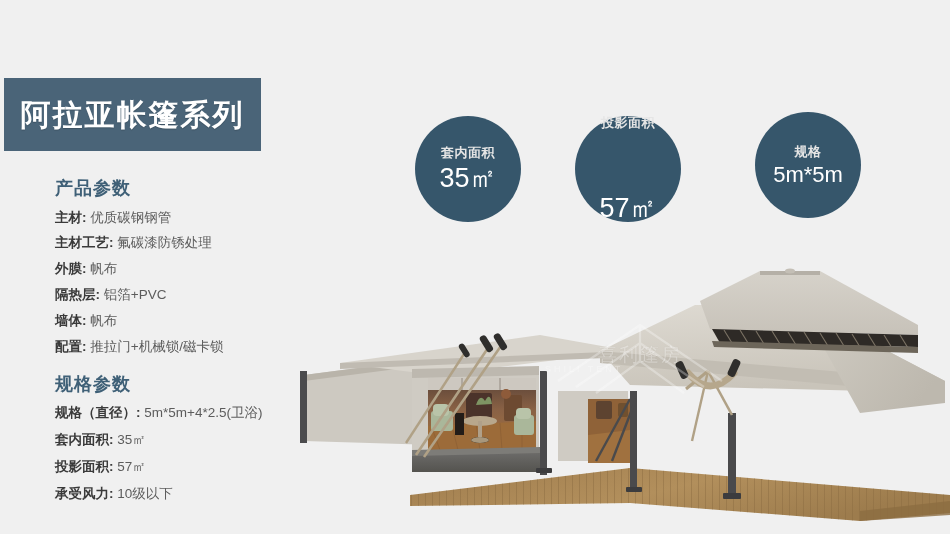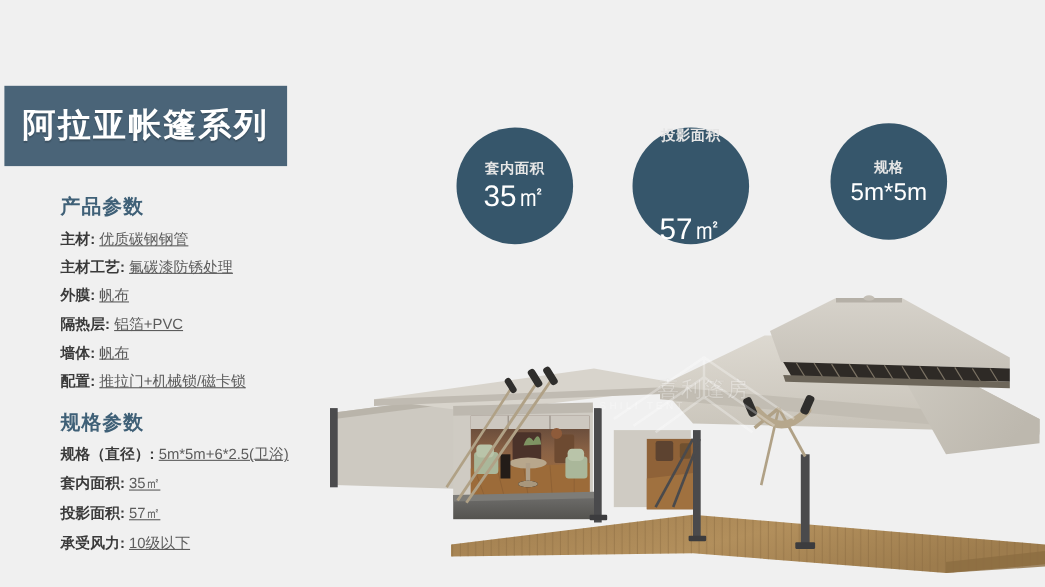--- a/index.html
+++ b/index.html
@@ -74,21 +74,20 @@
     color: #555555;
     white-space: nowrap;
   }
   .spec-list li .k {
     color: #3a3a3a;
     font-weight: bold;
   }
   .spec-list li .v {
     color: #5c5c5c;
     font-weight: normal;
-    text-decoration: underline;
   }
 
   .info-block-2 {
     margin-top: 18px;
   }
   .info-block-2 .spec-list li {
     margin-bottom: 10px;
   }
 
   
@@ -209,21 +208,21 @@
           <span class="v">推拉门+机械锁/磁卡锁</span>
         </li>
       </ul>
     </div>
 
     <div class="info-block-2">
       <div class="section-heading">规格参数</div>
       <ul class="spec-list">
         <li>
           <span class="k">规格（直径）:</span>
-          <span class="v">5m*5m+6*2.5(卫浴)</span>
+          <span class="v">5m*5m+4*2.5(卫浴)</span>
         </li>
         <li>
           <span class="k">套内面积:</span>
           <span class="v">35㎡</span>
         </li>
         <li>
           <span class="k">投影面积:</span>
           <span class="v">57㎡</span>
         </li>
         <li>

